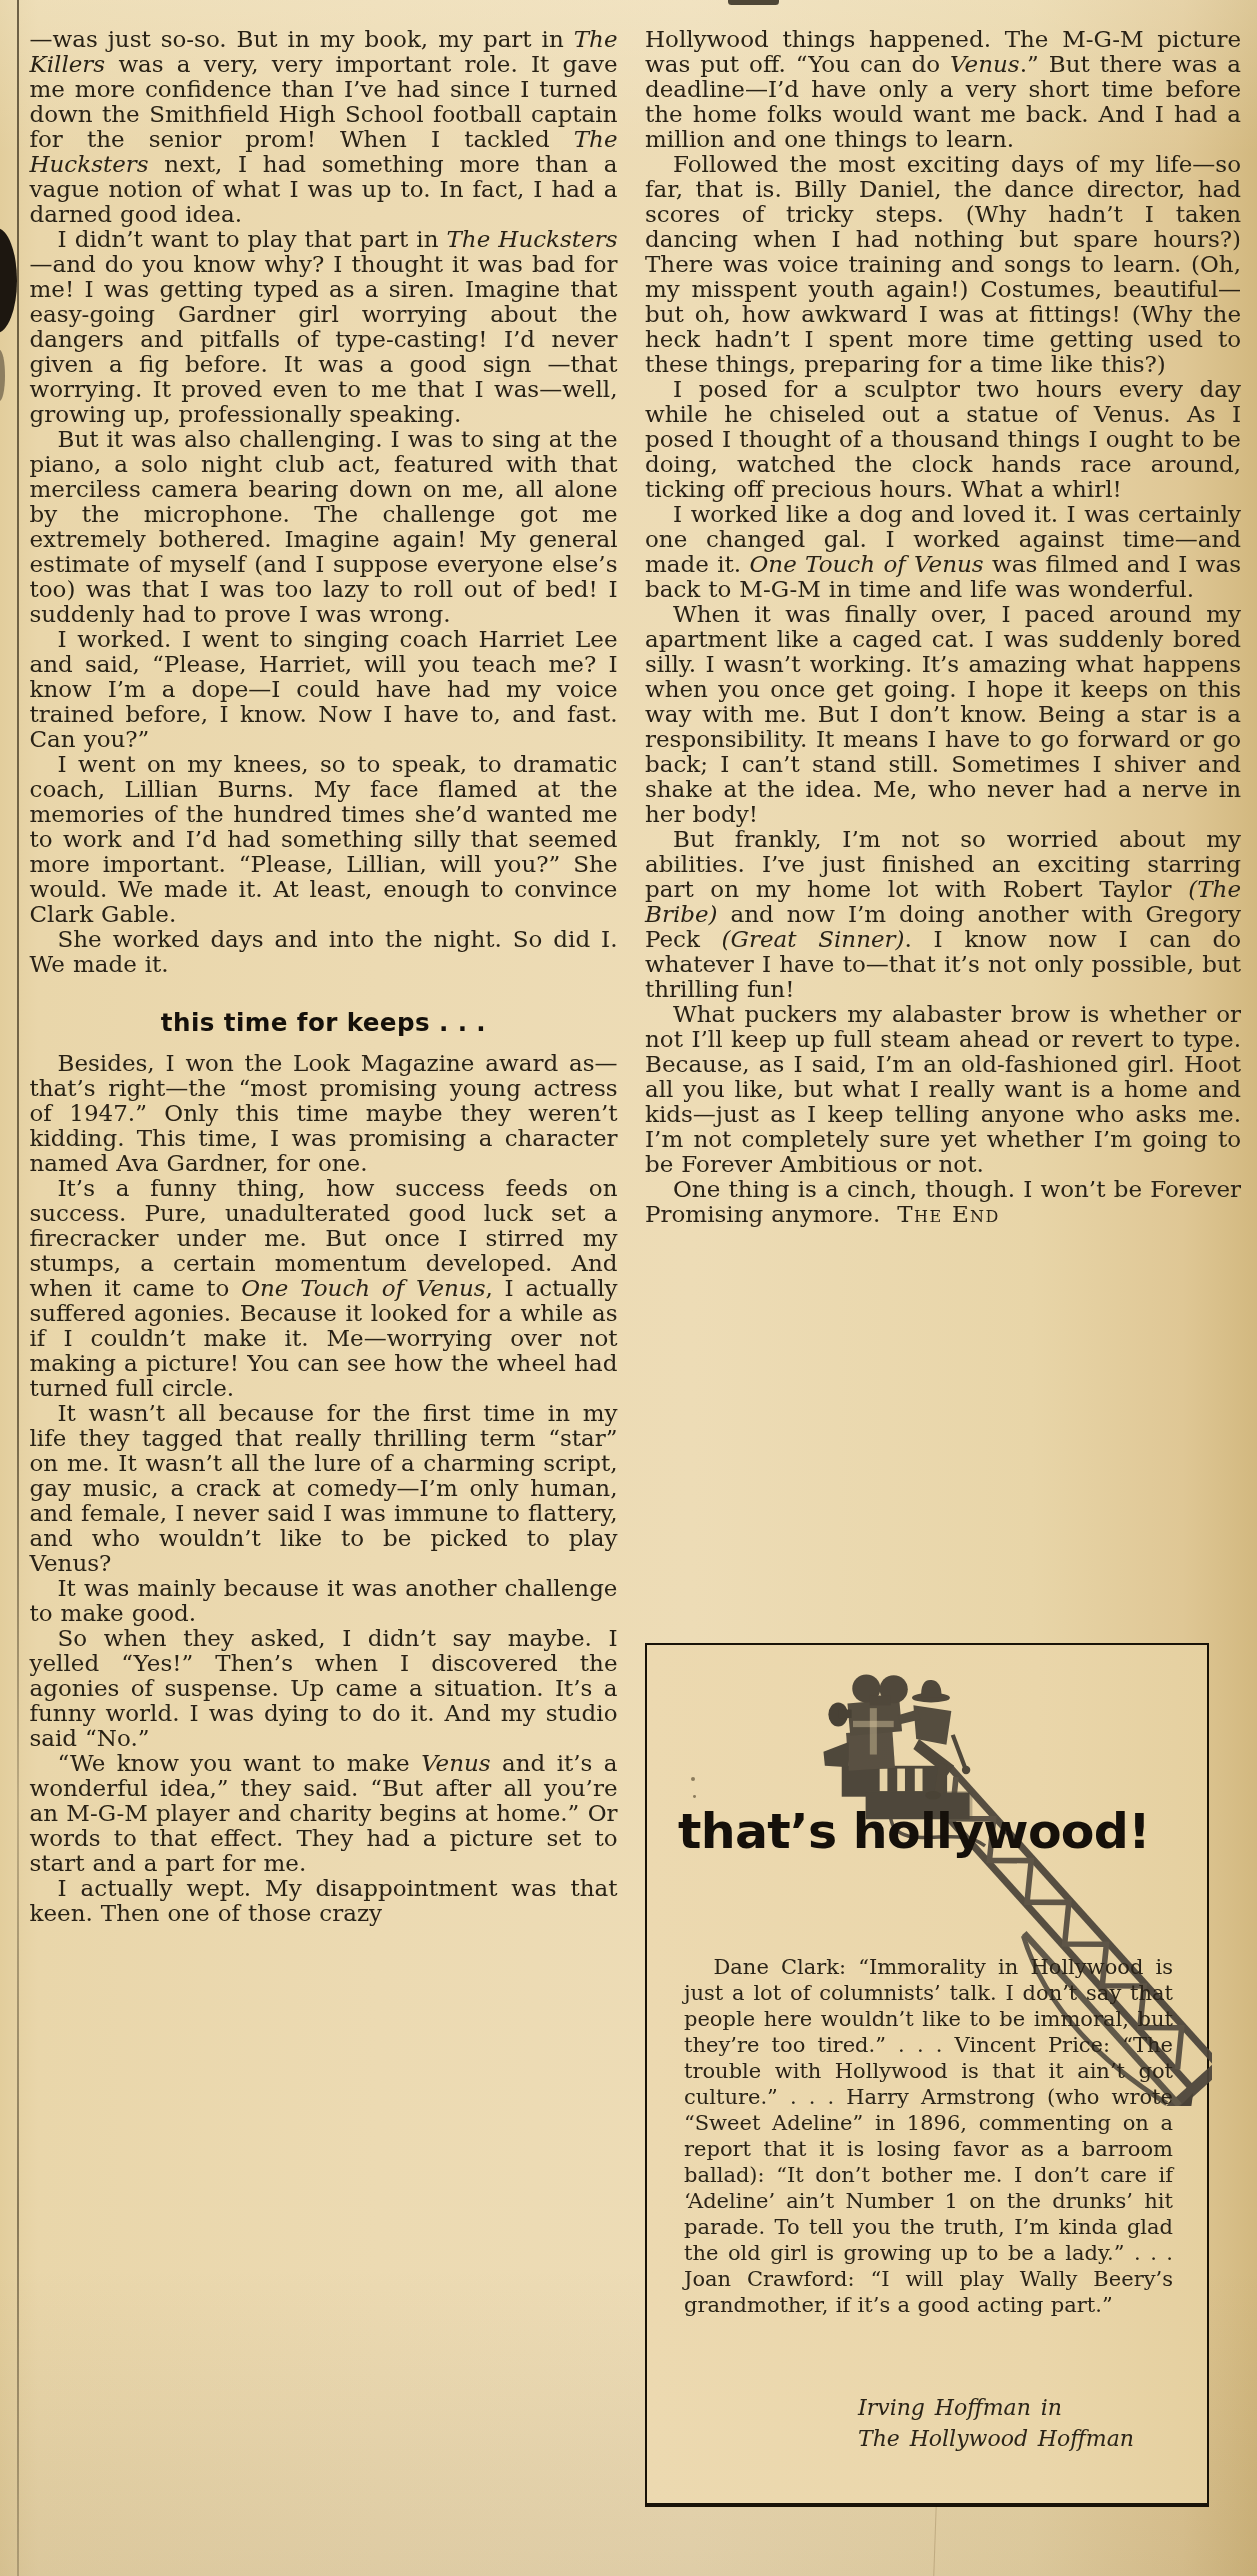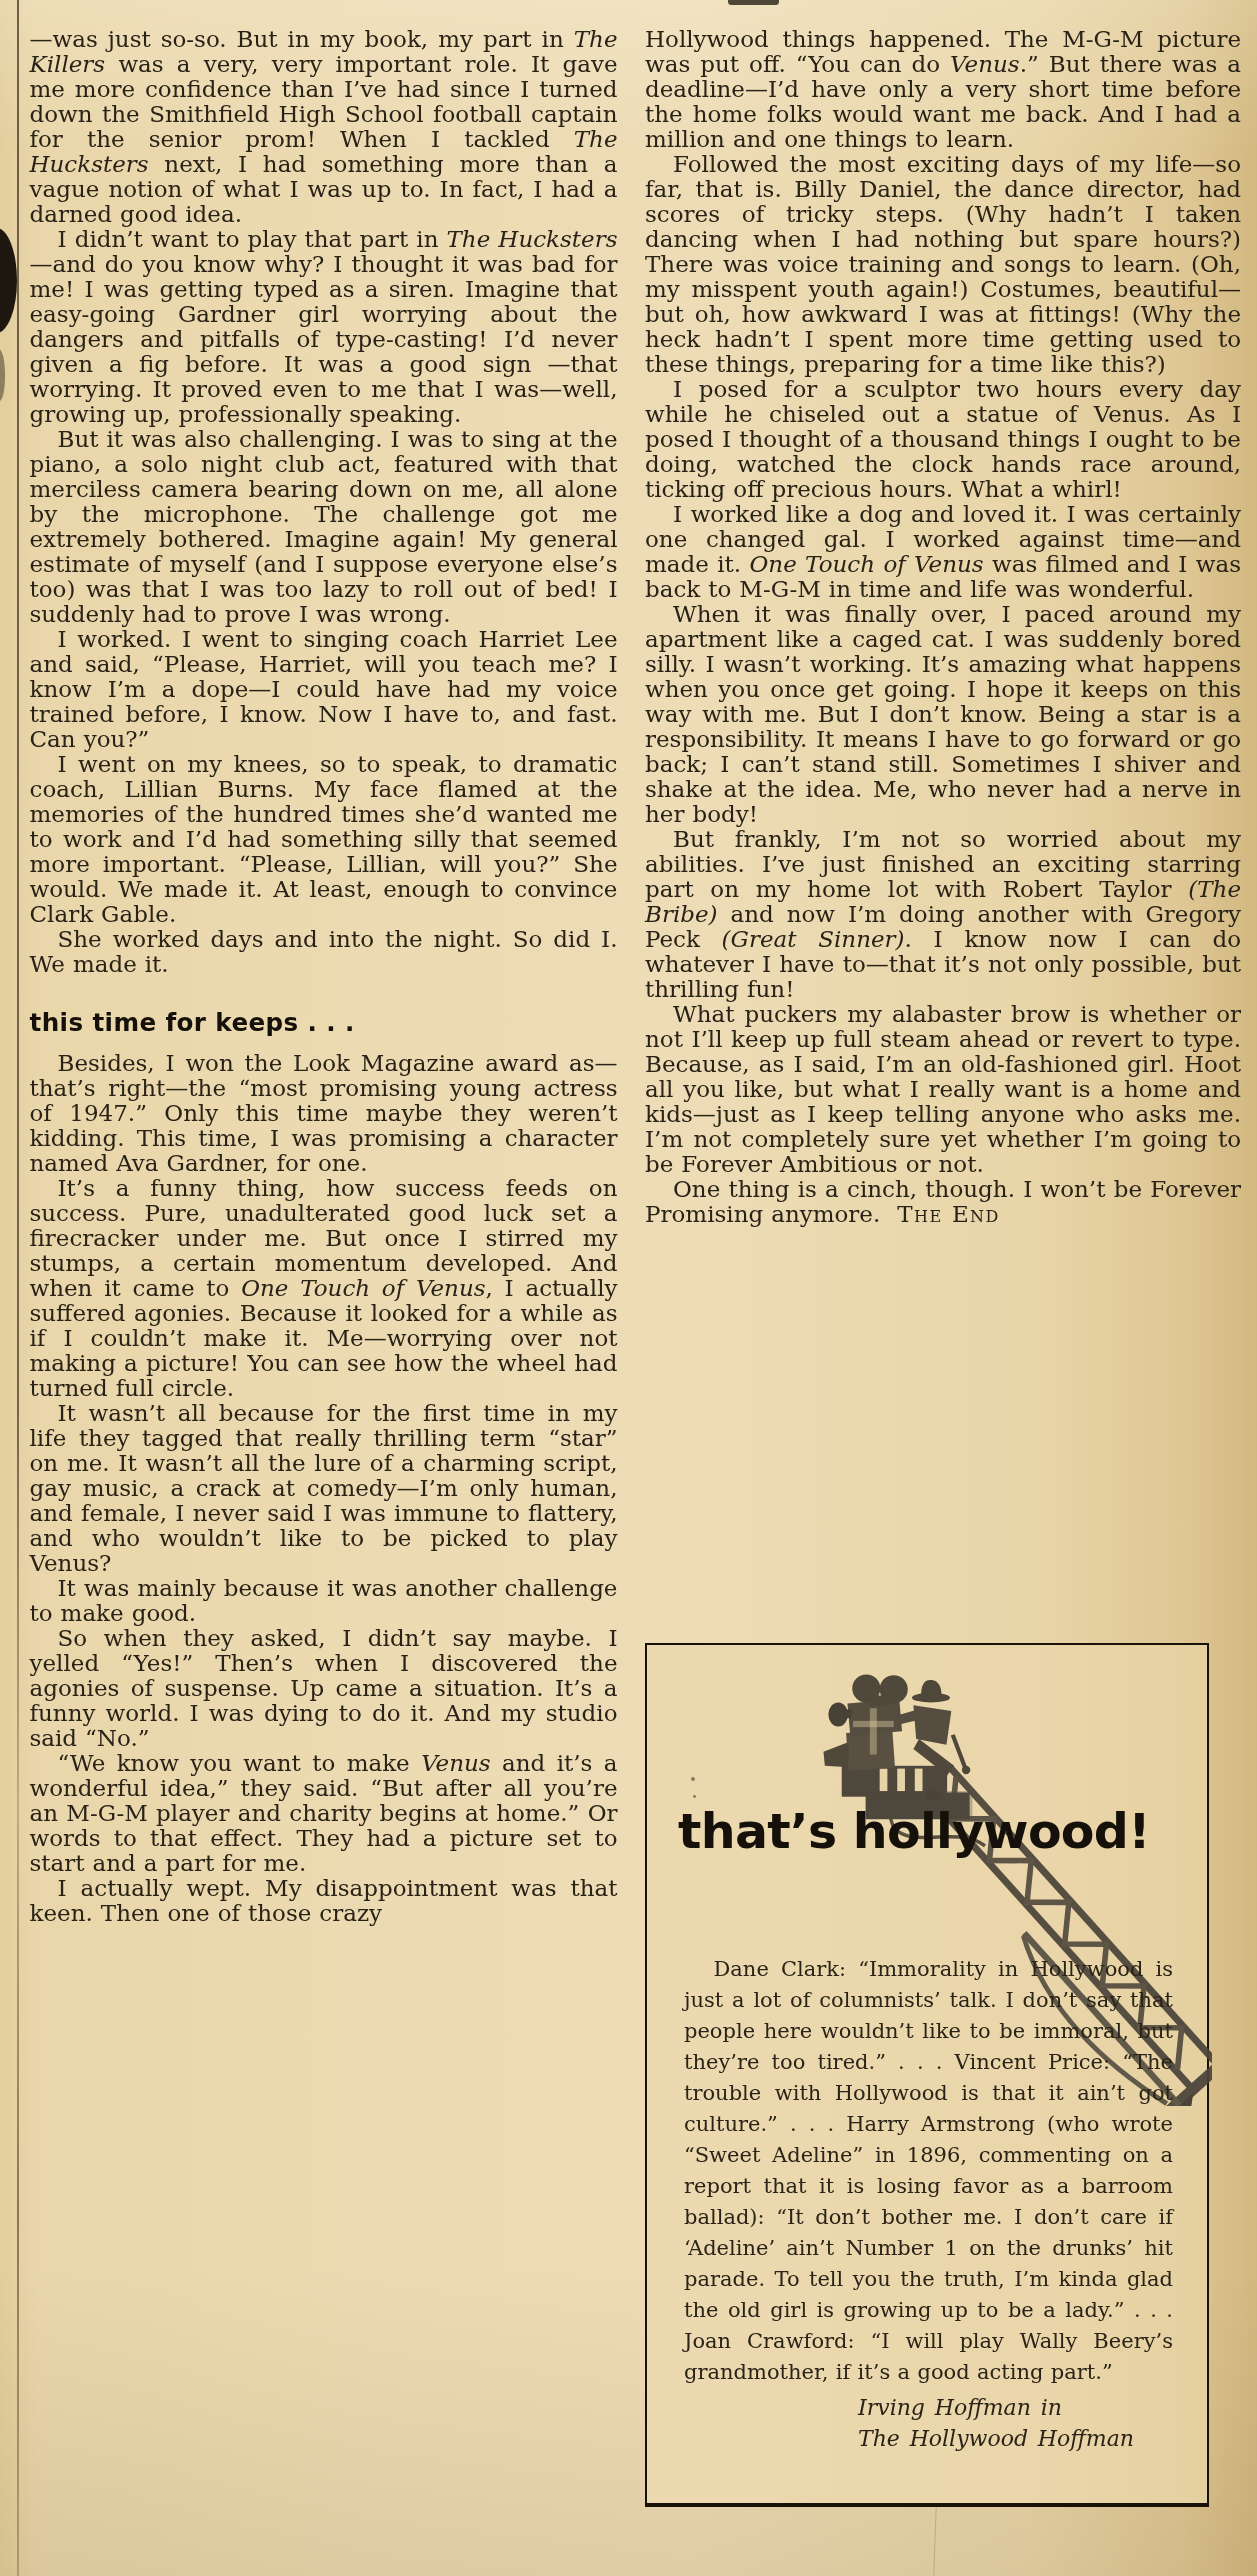--- a/index.html
+++ b/index.html
@@ -47,41 +47,41 @@
     margin:0;font-size:23px;line-height:25px;word-spacing:0.7px;
     text-indent:28px;hyphens:none;
   }
   p.body-para.noindent{text-indent:0;}
   em{font-style:italic;}
   .smallcaps{font-variant:small-caps;letter-spacing:1.4px;margin-left:17px;}
   h3.subhead{
     margin:31px 0 14px 0;
     font-family:"DejaVu Sans", sans-serif;
     font-weight:bold;font-size:24.6px;letter-spacing:0.4px;
-    color:#15100a;text-align:left;text-indent:0;
+    color:#15100a;text-align:center;text-indent:0;
   }
   
   .sidebar-box{
     position:absolute;left:645px;top:1643px;width:560px;height:858px;
     border:2.8px solid #181208;border-bottom-width:4.9px;
     background:linear-gradient(90deg,#ecd9b0 0%,#ead6aa 70%,#e5d0a0 100%);
   }
   .box-headline{
     position:absolute;left:31px;top:159px;z-index:3;margin:0;
     font-family:"DejaVu Sans", sans-serif;font-weight:bold;
     font-size:49px;letter-spacing:-0.7px;color:#15100a;
     transform:scaleY(.97);transform-origin:left top;white-space:nowrap;
   }
   .illustration{
     position:absolute;left:161px;top:4.2px;width:404px;height:457px;z-index:1;
     opacity:.93;
   }
   .box-quote{
     position:absolute;left:37px;right:34px;top:309px;margin:0;
-    font-size:21px;line-height:31px;text-align:justify;text-indent:29.5px;
+    font-size:21px;line-height:26px;text-align:justify;text-indent:29.5px;
     color:#2a2317;word-spacing:0.7px;z-index:2;
   }
   .box-attribution{
     position:absolute;left:211px;top:747px;z-index:2;
     font-style:italic;font-size:22px;line-height:31px;color:#2a2317;
     word-spacing:2.8px;
   }
   .speck{position:absolute;width:4.2px;height:4.2px;border-radius:50%;background:rgba(60,48,26,.55);}
 </style>
 </head>

